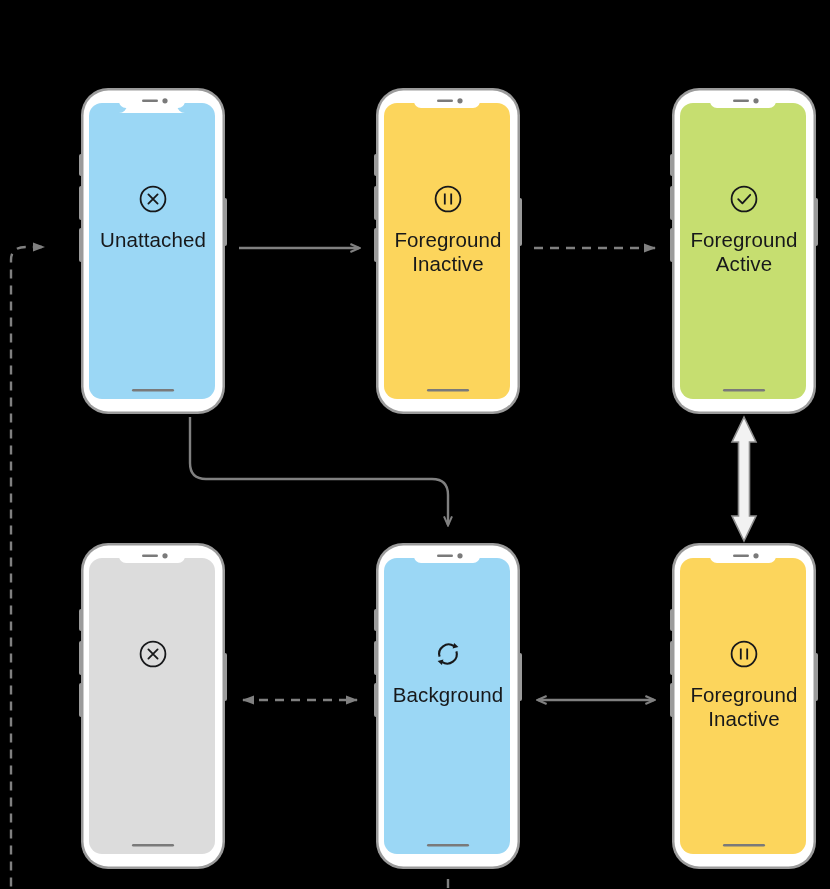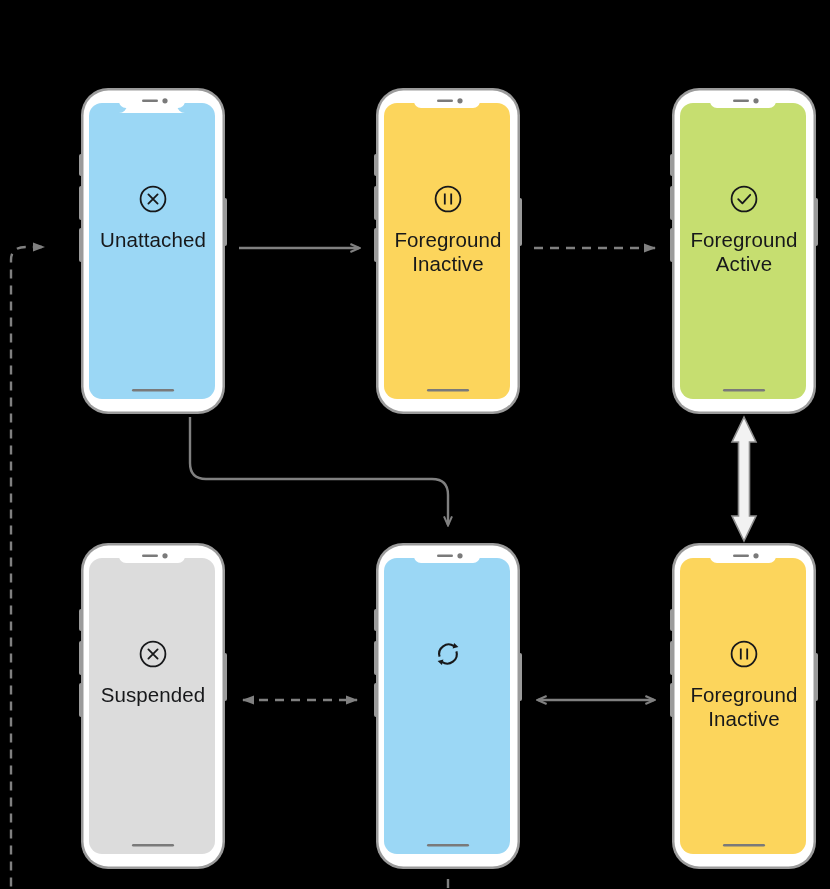--- a/index.html
+++ b/index.html
@@ -217,21 +217,20 @@
         <rect x="47" y="8" width="66" height="14" rx="7" fill="#ffffff"></rect>
       </g>
       <rect x="70" y="13.5" width="16" height="2.6" rx="1.3" fill="#7a7a7a"></rect>
       <circle cx="93" cy="14.8" r="2.6" fill="#7a7a7a"></circle>
       <rect x="60" y="303" width="42" height="2.6" rx="1.3" fill="#7a7a7a"></rect>
     </svg>
     <svg class="glyph" viewBox="0 0 30 30">
       <circle cx="15" cy="15" r="12.4" fill="none" stroke="#17181a" stroke-width="1.8"></circle>
       <path d="M 10.4,10.4 L 19.6,19.6 M 19.6,10.4 L 10.4,19.6" fill="none" stroke="#17181a" stroke-width="1.8" stroke-linecap="round"></path>
     </svg>
-    <div class="label">Suspended</div>
   </div>
 
   <div class="phone" style="left:367px; top:505px;">
     <svg class="body" viewBox="0 0 162 330" xmlns="http://www.w3.org/2000/svg">
       <rect x="7" y="68" width="4" height="22" rx="2" fill="#9b9b9b"></rect>
       <rect x="7" y="100" width="4" height="34" rx="2" fill="#9b9b9b"></rect>
       <rect x="7" y="142" width="4" height="34" rx="2" fill="#9b9b9b"></rect>
       <rect x="151" y="112" width="4" height="48" rx="2" fill="#9b9b9b"></rect>
       <rect x="9" y="2" width="144" height="326" rx="27" ry="27" fill="#9b9b9b"></rect>
       <rect x="11.5" y="4.5" width="139" height="321" rx="25" ry="25" fill="#ffffff"></rect>
@@ -245,20 +244,21 @@
       <rect x="70" y="13.5" width="16" height="2.6" rx="1.3" fill="#7a7a7a"></rect>
       <circle cx="93" cy="14.8" r="2.6" fill="#7a7a7a"></circle>
       <rect x="60" y="303" width="42" height="2.6" rx="1.3" fill="#7a7a7a"></rect>
     </svg>
     <svg class="glyph" viewBox="0 0 30 30">
       <path d="M 6.6,17.6 A 9.4,9.4 0 0 1 21.0,7.2" fill="none" stroke="#17181a" stroke-width="2.1" stroke-linecap="butt"></path>
       <path d="M 23.4,12.4 A 9.4,9.4 0 0 1 9.0,22.8" fill="none" stroke="#17181a" stroke-width="2.1" stroke-linecap="butt"></path>
       <path d="M 21.1,4.0 L 25.4,8.1 L 19.6,9.4 Z" fill="#17181a"></path>
       <path d="M 8.9,26.0 L 4.6,21.9 L 10.4,20.6 Z" fill="#17181a"></path>
     </svg>
+    <div class="label">Background</div>
   </div>
 
   <div class="phone" style="left:663px; top:505px;">
     <svg class="body" viewBox="0 0 162 330" xmlns="http://www.w3.org/2000/svg">
       <rect x="7" y="68" width="4" height="22" rx="2" fill="#9b9b9b"></rect>
       <rect x="7" y="100" width="4" height="34" rx="2" fill="#9b9b9b"></rect>
       <rect x="7" y="142" width="4" height="34" rx="2" fill="#9b9b9b"></rect>
       <rect x="151" y="112" width="4" height="48" rx="2" fill="#9b9b9b"></rect>
       <rect x="9" y="2" width="144" height="326" rx="27" ry="27" fill="#9b9b9b"></rect>
       <rect x="11.5" y="4.5" width="139" height="321" rx="25" ry="25" fill="#ffffff"></rect>

